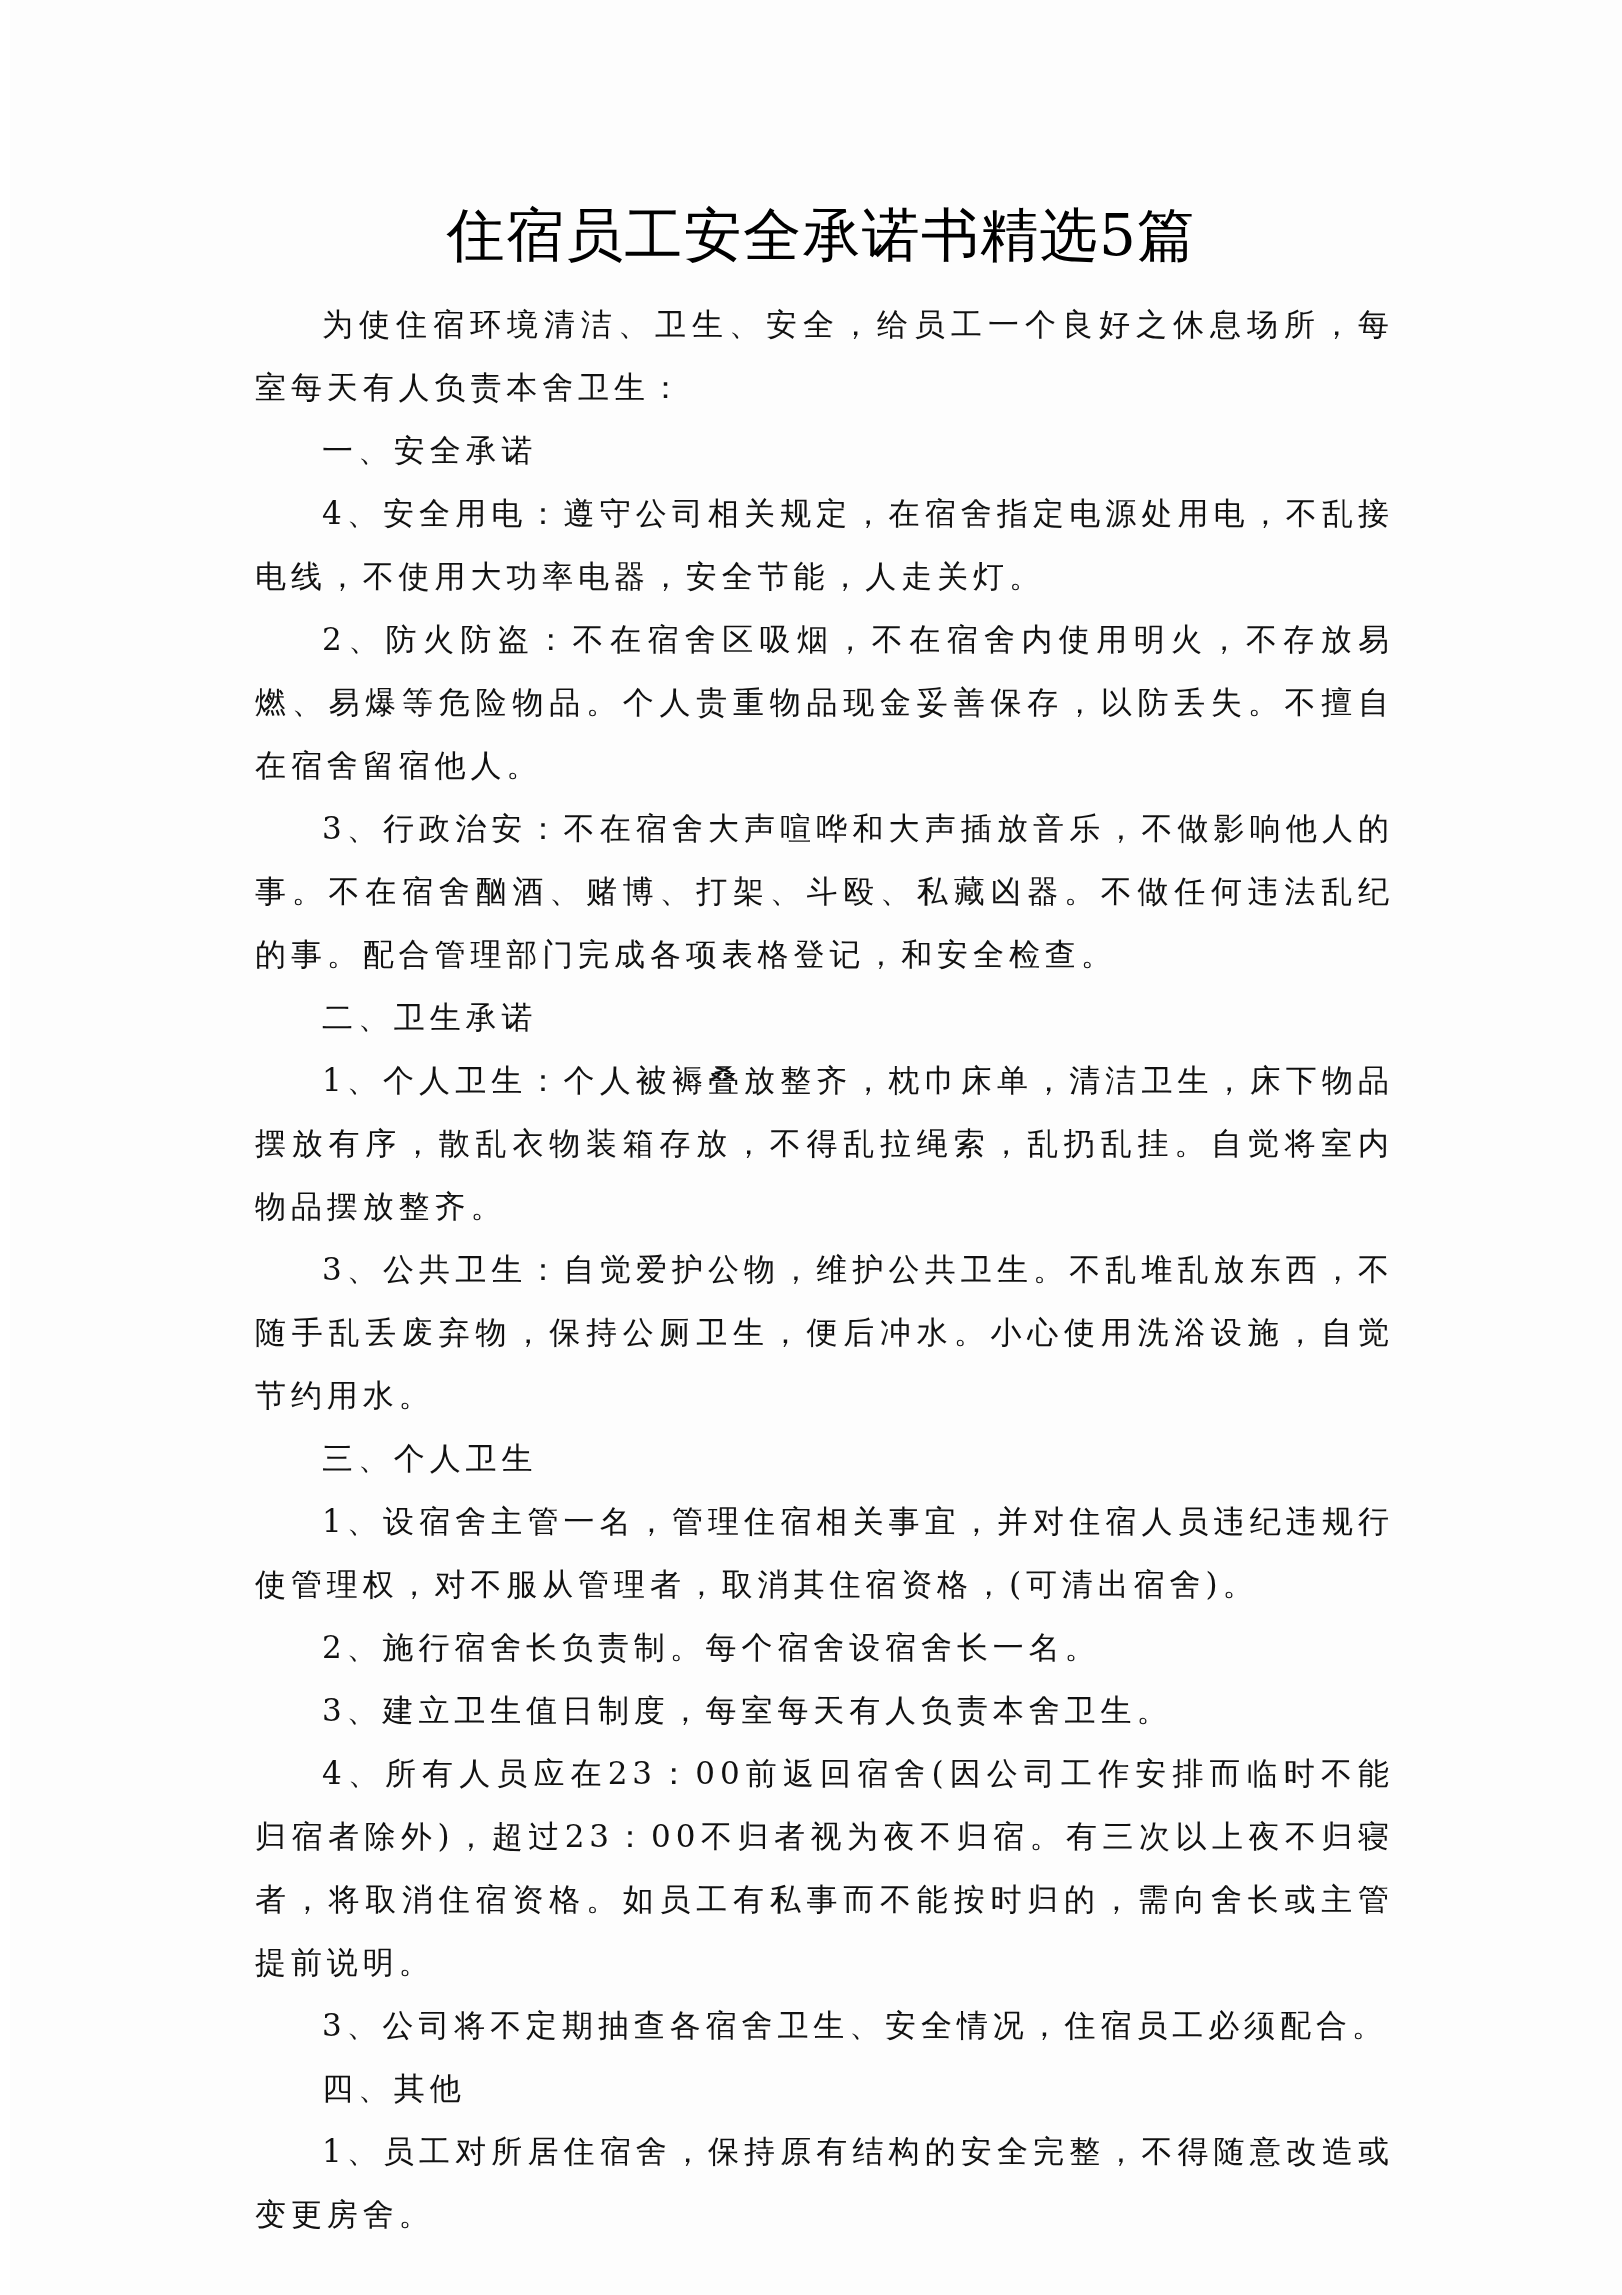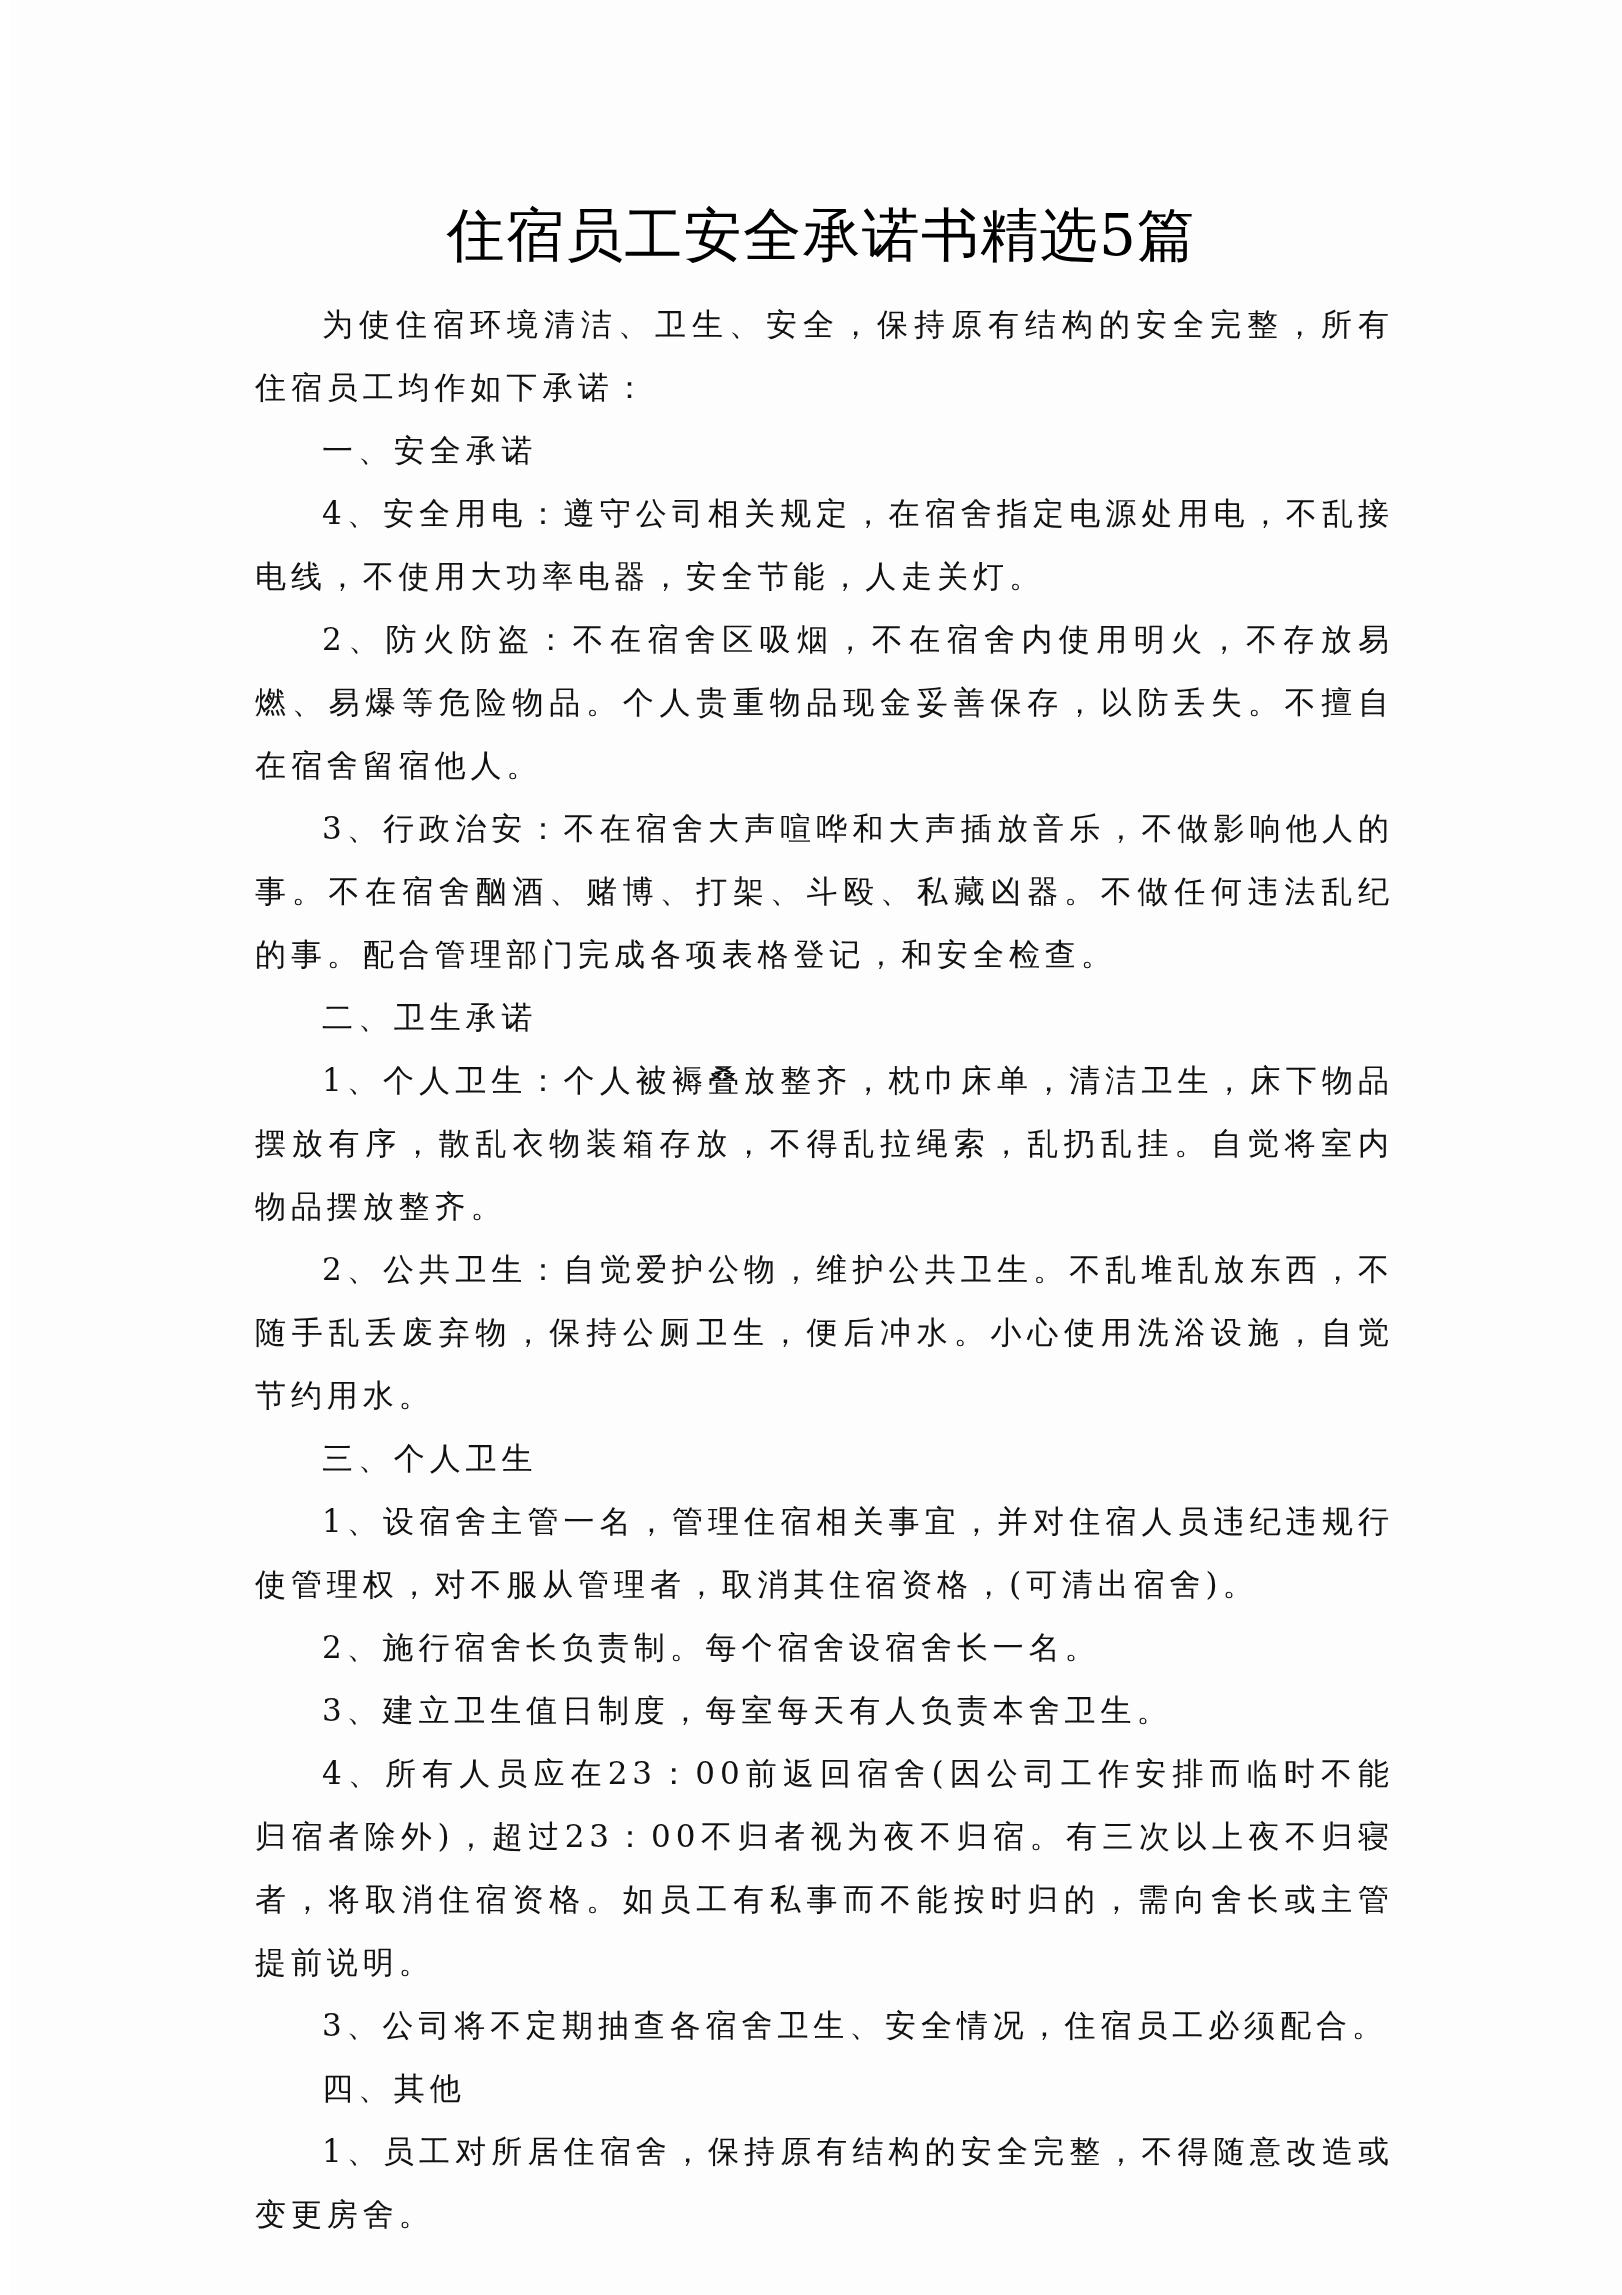--- a/index.html
+++ b/index.html
@@ -57,28 +57,28 @@
     text-indent: 67px;
   }
 </style>
 </head>
 <body>
 
 <div class="page">
   <h1 class="title">住宿员工安全承诺书精选5篇</h1>
 
   <div class="body">
-    <p>为使住宿环境清洁、卫生、安全，保持原有结构的安全完整，所有住宿员工均作如下承诺：</p>
+    <p>为使住宿环境清洁、卫生、安全，给员工一个良好之休息场所，每室每天有人负责本舍卫生：</p>
     <p class="heading">一、安全承诺</p>
     <p>4、安全用电：遵守公司相关规定，在宿舍指定电源处用电，不乱接电线，不使用大功率电器，安全节能，人走关灯。</p>
     <p>2、防火防盗：不在宿舍区吸烟，不在宿舍内使用明火，不存放易燃、易爆等危险物品。个人贵重物品现金妥善保存，以防丢失。不擅自在宿舍留宿他人。</p>
     <p>3、行政治安：不在宿舍大声喧哗和大声插放音乐，不做影响他人的事。不在宿舍酗酒、赌博、打架、斗殴、私藏凶器。不做任何违法乱纪的事。配合管理部门完成各项表格登记，和安全检查。</p>
     <p class="heading">二、卫生承诺</p>
     <p>1、个人卫生：个人被褥叠放整齐，枕巾床单，清洁卫生，床下物品摆放有序，散乱衣物装箱存放，不得乱拉绳索，乱扔乱挂。自觉将室内物品摆放整齐。</p>
-    <p>2、公共卫生：自觉爱护公物，维护公共卫生。不乱堆乱放东西，不随手乱丢废弃物，保持公厕卫生，便后冲水。小心使用洗浴设施，自觉节约用水。</p>
+    <p>3、公共卫生：自觉爱护公物，维护公共卫生。不乱堆乱放东西，不随手乱丢废弃物，保持公厕卫生，便后冲水。小心使用洗浴设施，自觉节约用水。</p>
     <p class="heading">三、个人卫生</p>
     <p>1、设宿舍主管一名，管理住宿相关事宜，并对住宿人员违纪违规行使管理权，对不服从管理者，取消其住宿资格，(可清出宿舍)。</p>
     <p>2、施行宿舍长负责制。每个宿舍设宿舍长一名。</p>
     <p>3、建立卫生值日制度，每室每天有人负责本舍卫生。</p>
     <p>4、所有人员应在23：00前返回宿舍(因公司工作安排而临时不能归宿者除外)，超过23：00不归者视为夜不归宿。有三次以上夜不归寝者，将取消住宿资格。如员工有私事而不能按时归的，需向舍长或主管提前说明。</p>
     <p>3、公司将不定期抽查各宿舍卫生、安全情况，住宿员工必须配合。</p>
     <p class="heading">四、其他</p>
     <p>1、员工对所居住宿舍，保持原有结构的安全完整，不得随意改造或变更房舍。</p>
   </div>
 </div>

